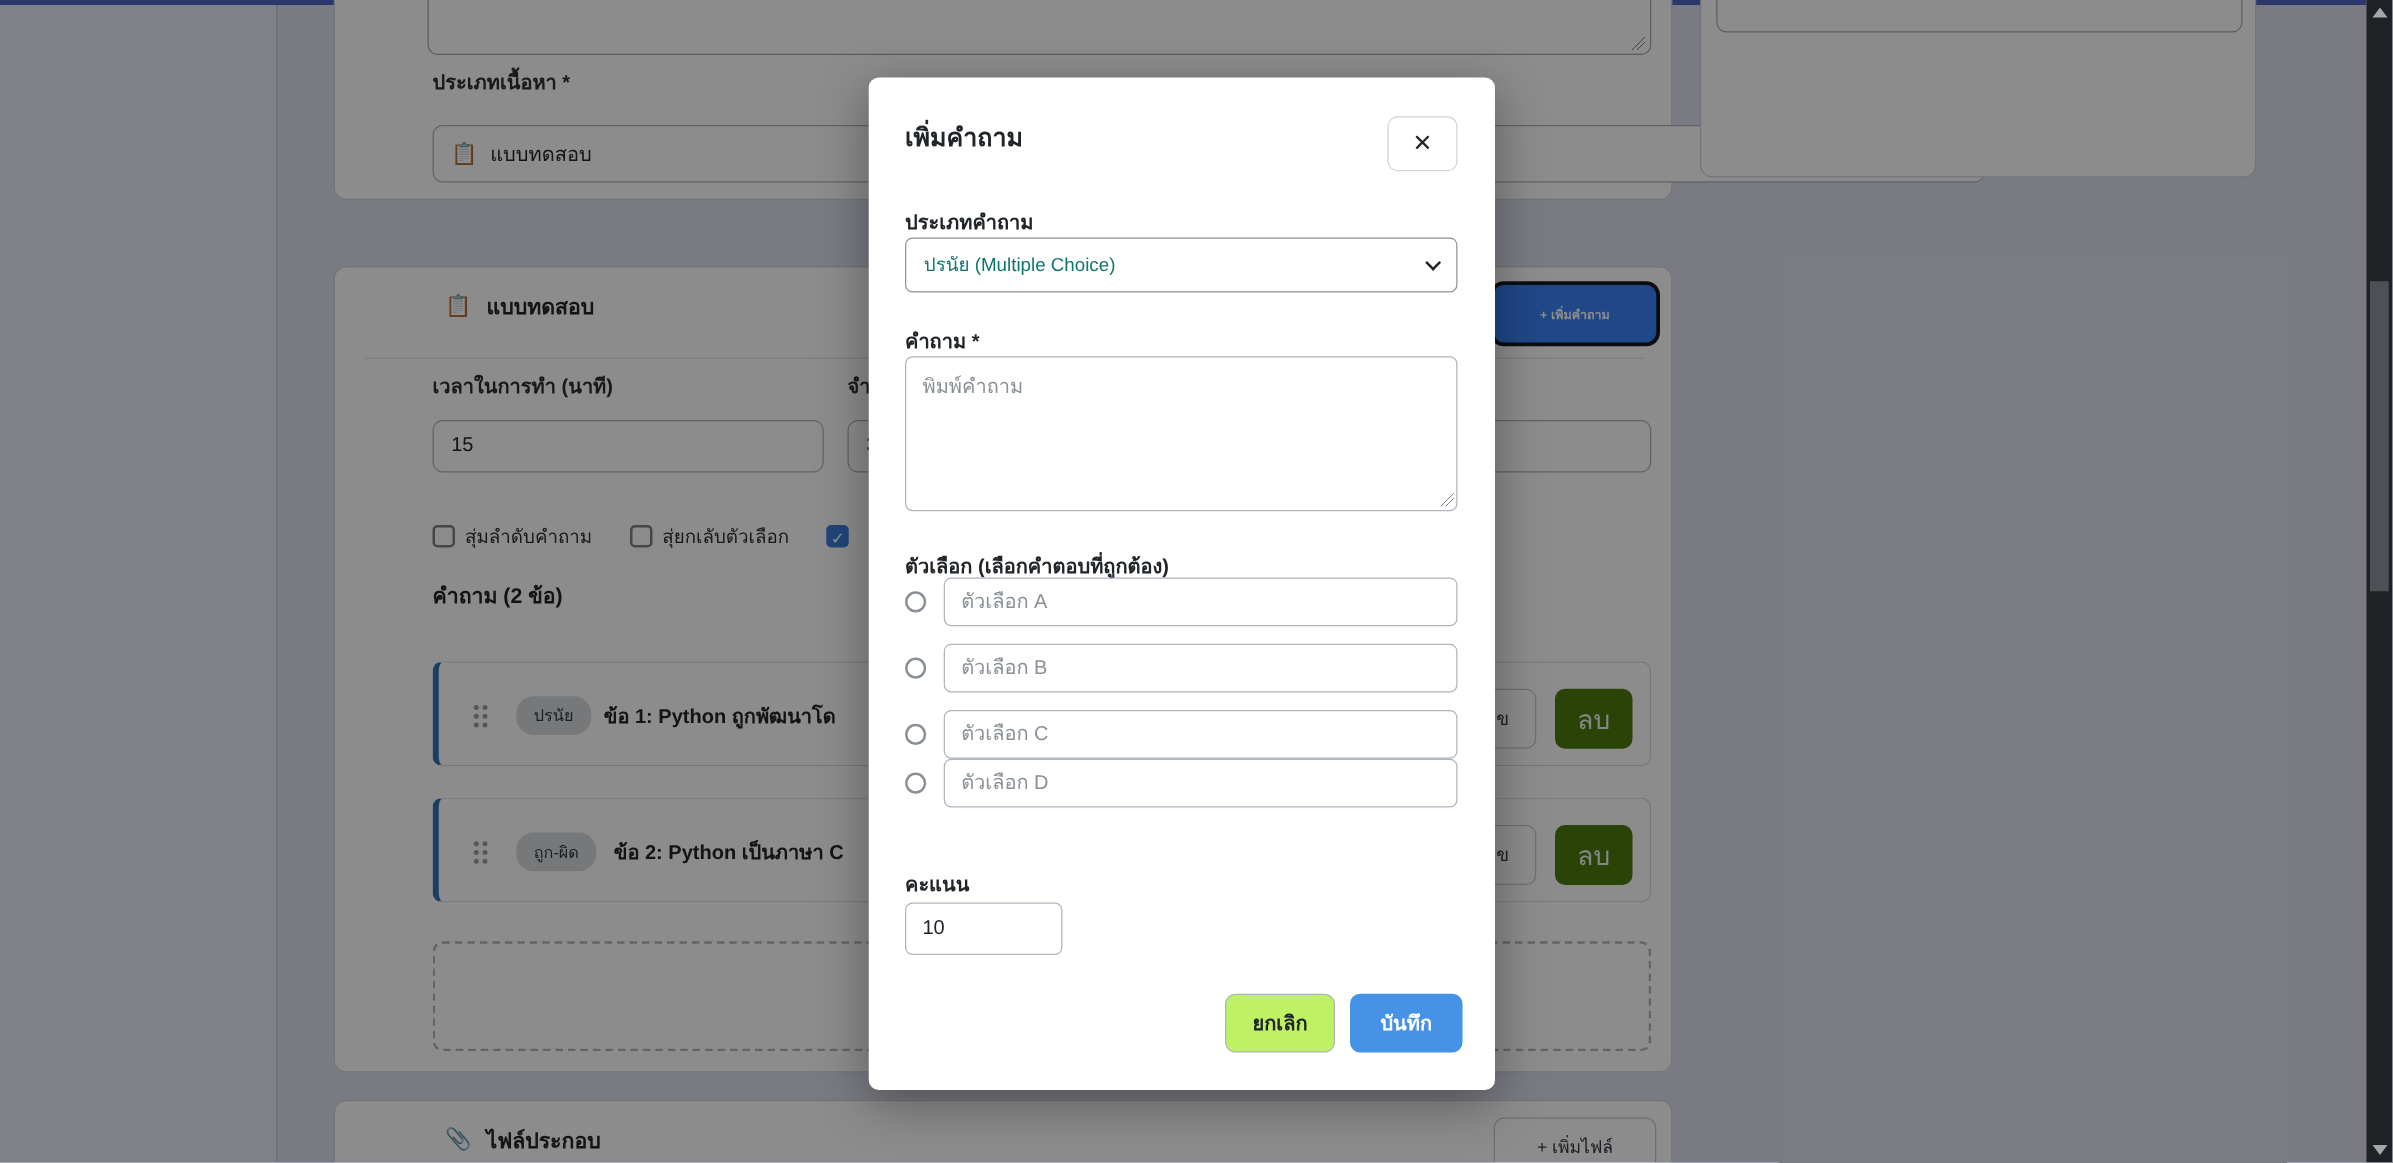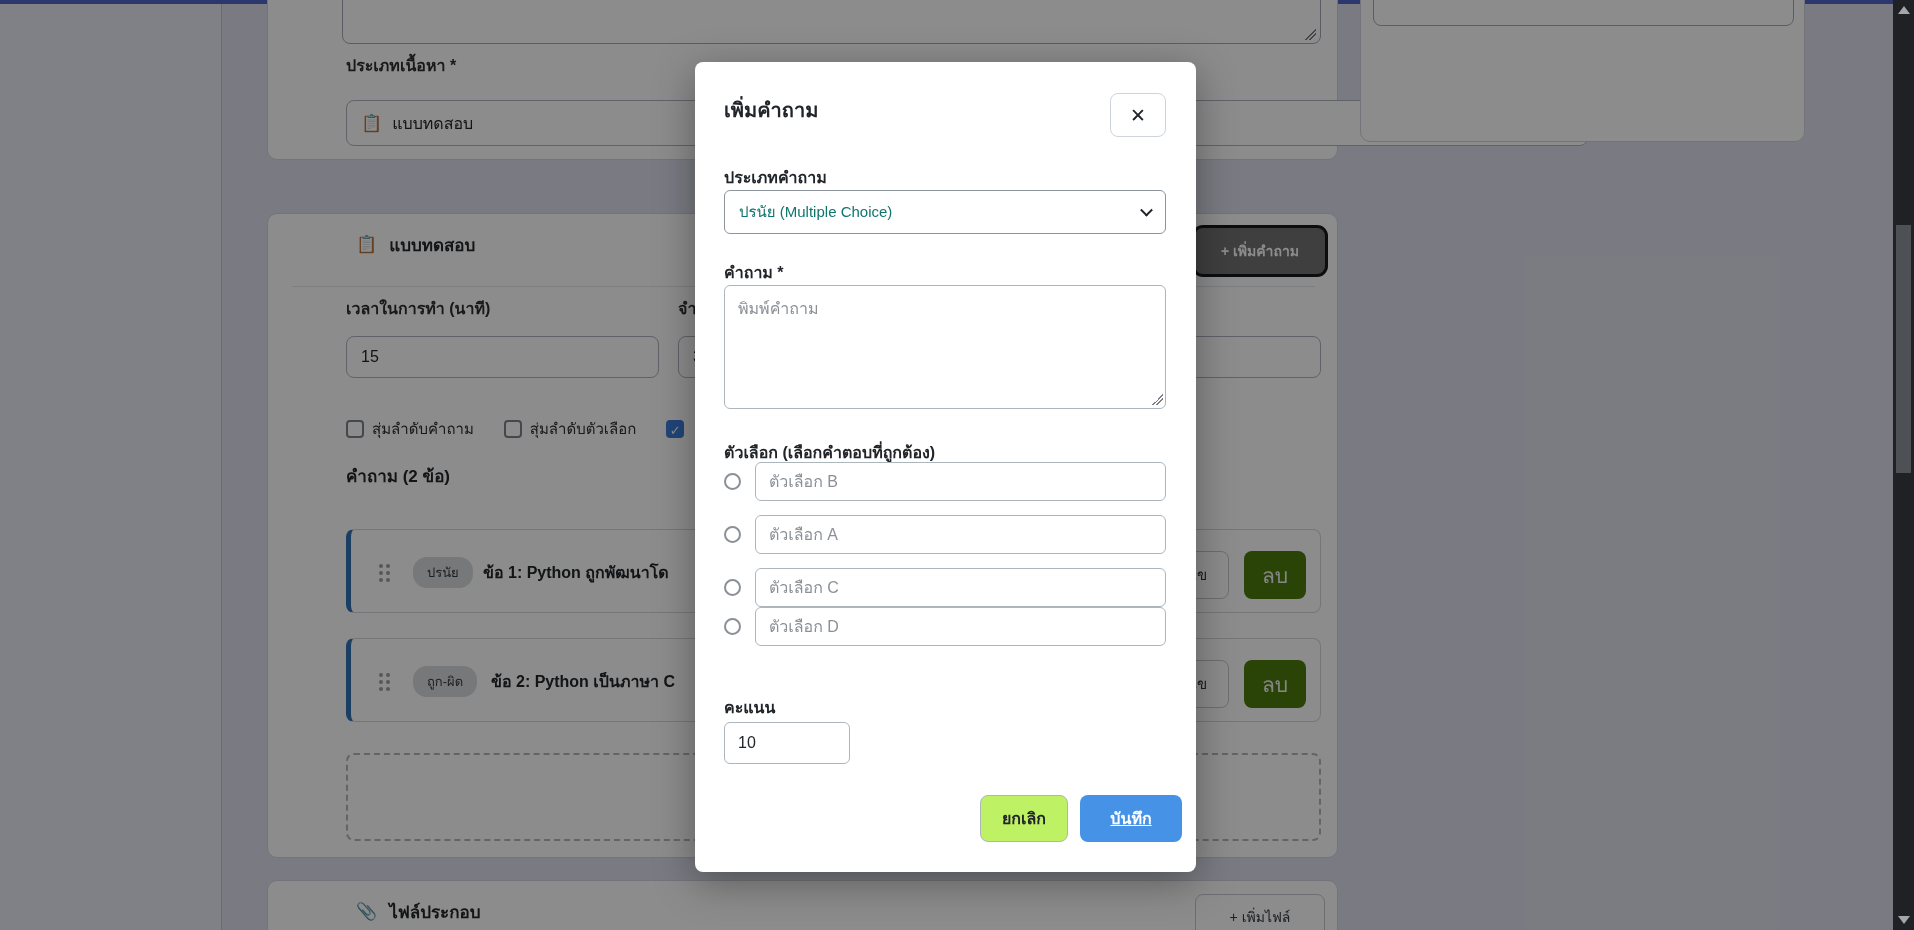--- a/index.html
+++ b/index.html
@@ -11,21 +11,21 @@
   #page { position:absolute; inset:0; width:1893px; height:930px; overflow:hidden; background:#dfe1ed; }
   .top-strip { left:0; top:0; width:1893px; height:4px; background:#5064c8; }
   .sidebar { left:0; top:4px; width:222px; height:926px; background:#e9ebf5; border-right:1px solid #c0c3d4; }
   .card { background:#ffffff; border:1px solid #d0d3dd; border-radius:10px; }
 
   .label-bold { font-weight:bold; font-size:16px; color:#2f2f2f; }
   .inputbox { background:#fff; border:1px solid #aeb3bd; border-radius:8px; font-size:16px; color:#212529; padding:0 14px; }
   .resize-grip { position:absolute; right:4px; bottom:3px; width:11px; height:11px;
     background:linear-gradient(135deg, transparent 0 50%, #7b7f87 50% 56%, transparent 56% 68%, #7b7f87 68% 74%, transparent 74%); }
 
-  .btn-primary-dark { background:#737373; color:#fff; border:none; border-radius:8px; font-size:14px; font-weight:bold;
+  .btn-primary-dark { background:#3b82f6; color:#fff; border:none; border-radius:8px; font-size:10px; font-weight:bold;
     box-shadow:0 0 0 3px #15181c; }
   .btn-outline { background:#fff; border:1px solid #c6c9ce; border-radius:8px; color:#343a40; font-size:15px; }
   .btn-danger { background:#4d7c0f; border:none; border-radius:8px; color:#f3f4f6; font-size:21px; }
 
   .divider { background:#e4e6ea; height:1px; }
 
   .checkbox { width:18px; height:18px; border:2px solid #7d828a; border-radius:4px; background:#fff; display:inline-block; }
   .checkbox.checked { background:#3d7edb; border-color:#3d7edb; color:#fff; font-size:13px; font-weight:bold;
     text-align:center; line-height:17px; }
   .cb-label { font-size:15px; color:#2f2f2f; }
@@ -99,21 +99,21 @@
     <input class="abs inputbox" style="left: 78px; top: 122px; width: 313px; height: 42px;" value="15">
     <div class="abs label-bold" style="left:410px; top:82px;">จำ</div>
     <input class="abs inputbox" style="left: 410px; top: 122px; width: 313px; height: 42px;" value="3">
     <input class="abs inputbox" style="left: 743px; top: 122px; width: 310px; height: 42px;">
 
     <div class="abs" style="left:78px; top:203px; display:flex; align-items:center; gap:8px;">
       <span class="checkbox"></span>
       <span class="cb-label">สุ่มลำดับคำถาม</span>
       <span style="width:14px;"></span>
       <span class="checkbox"></span>
-      <span class="cb-label">สุ่มลำดับตัวเลือก</span>
+      <span class="cb-label">สุ่ยกเลับตัวเลือก</span>
       <span style="width:14px;"></span>
       <span class="checkbox checked">✓</span>
     </div>
 
     <div class="abs" style="left:78px; top:248px; font-weight:bold; font-size:17px; color:#212529;">คำถาม (2 ข้อ)</div>
 
     <div class="abs q-item" style="left:78px; top:315px; width:975px; height:84px;">
       <div class="abs drag-dots" style="left:28px; top:34px;">
         <i></i>
           <i></i>
@@ -175,41 +175,41 @@
 
   <div class="abs m-label" style="left:29px; top:198px;">คำถาม *</div>
   <textarea class="m-textarea" style="left: 29px; top: 223px; width: 442px; height: 124px;" placeholder="พิมพ์คำถาม"></textarea>
   <span class="resize-grip" style="left:457px; top:332px;"></span>
 
   <div class="abs m-label" style="left:29px; top:378px;">ตัวเลือก (เลือกคำตอบที่ถูกต้อง)</div>
 
   <div class="abs" style="left:29px; top:400px; width:442px;">
     <div style="display:flex; align-items:center; gap:14px; margin-bottom:14px;">
       <span class="radio"></span>
+      <input class="m-input" style="position: relative; width: 414px; height: 39px;" placeholder="ตัวเลือก A">
+    </div>
+    <div style="display:flex; align-items:center; gap:14px; margin-bottom:14px;">
+      <span class="radio"></span>
       <input class="m-input" style="position: relative; width: 414px; height: 39px;" placeholder="ตัวเลือก B">
-    </div>
-    <div style="display:flex; align-items:center; gap:14px; margin-bottom:14px;">
-      <span class="radio"></span>
-      <input class="m-input" style="position: relative; width: 414px; height: 39px;" placeholder="ตัวเลือก A">
     </div>
     <div style="display:flex; align-items:center; gap:14px; ">
       <span class="radio"></span>
       <input class="m-input" style="position: relative; width: 414px; height: 39px;" placeholder="ตัวเลือก C">
     </div>
     <div style="display:flex; align-items:center; gap:14px;">
       <span class="radio"></span>
       <input class="m-input" style="position: relative; width: 414px; height: 39px;" placeholder="ตัวเลือก D">
     </div>
   </div>
 
   <div class="abs m-label" style="left:29px; top:633px;">คะแนน</div>
   <input class="m-input" style="left: 29px; top: 660px; width: 126px; height: 42px;" value="10">
 
   <button class="btn-cancel" style="left:285px; top:733px; width:88px; height:47px;">ยกเลิก</button>
-  <button class="btn-save" style="left:385px; top:733px; width:102px; height:47px;text-decoration:underline;">บันทึก</button>
+  <button class="btn-save" style="left:385px; top:733px; width:90px; height:47px;">บันทึก</button>
 </div>
 
 <div id="scrollbar">
   <div class="arrow" style="top:1px;">
       <span class="tri-up"></span>
     </div>
   <div class="thumb"></div>
   <div class="arrow" style="bottom:1px;">
       <span class="tri-down"></span>
     </div>

